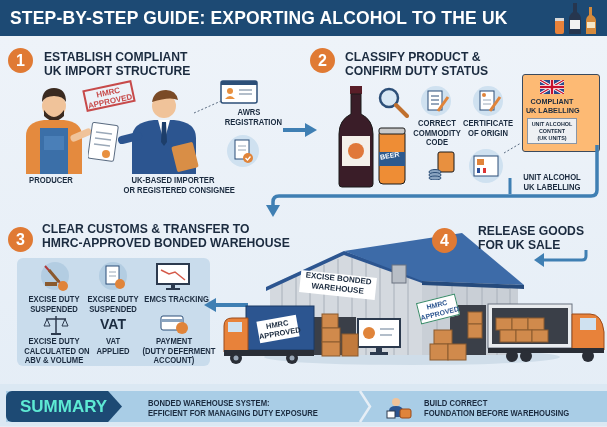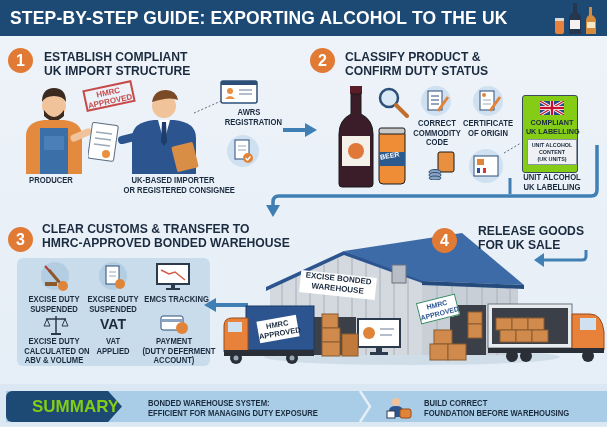--- a/index.html
+++ b/index.html
@@ -8,21 +8,21 @@
   .header .title { position: absolute; left: 10px; top: 7px; font-size: 19px; font-weight: bold; letter-spacing: 0.2px; white-space: nowrap; transform: scaleX(0.92); transform-origin: left center; }
   .bottles { position: absolute; right: 6px; top: 1px; width: 50px; height: 34px; }
   .canvas { position: absolute; left: 0; top: 36px; width: 607px; height: 391px; background: linear-gradient(180deg, #eef3f9 0%, #e4edf6 100%); }
   .step-num { position: absolute; width: 25px; height: 25px; border-radius: 50%; background: #e07a34; color: #fff; font-weight: bold; font-size: 16px; text-align: center; line-height: 25px; }
   .step-title { position: absolute; font-weight: bold; color: #1b2b3f; line-height: 14px; font-size: 13.5px; white-space: nowrap; transform: scaleX(0.9); transform-origin: left top; }
   .lbl { position: absolute; font-weight: bold; color: #1b2b3f; font-size: 8.5px; line-height: 9.5px; text-align: center; white-space: nowrap; transform: scaleX(0.9); transform-origin: center top; }
   .arrow { position: absolute; }
   .panel3 { position: absolute; left: 8px; top: 224px; width: 193px; height: 108px; background: #c9dcec; border-radius: 6px; }
   .summary { position: absolute; left: 0; top: 384px; width: 607px; height: 42px; background: #dbe8f3; }
   .sum-bar { position: absolute; left: 6px; top: 7px; width: 601px; height: 31px; background: #a9cde6; }
-  .sum-badge { position: absolute; left: 6px; top: 7px; height: 31px; width: 116px; background: #1d4a74; color: #84cc16; font-weight: bold; font-size: 17px; line-height: 31px; padding-left: 26px; clip-path: polygon(0 0, 88% 0, 100% 50%, 88% 100%, 0 100%); border-radius: 6px 0 0 6px; }
+  .sum-badge { position: absolute; left: 6px; top: 7px; height: 31px; width: 116px; background: #1d4a74; color: #5eead4; font-weight: bold; font-size: 17px; line-height: 31px; padding-left: 14px; clip-path: polygon(0 0, 88% 0, 100% 50%, 88% 100%, 0 100%); border-radius: 6px 0 0 6px; }
   .sum-text { position: absolute; font-weight: bold; color: #1b2b3f; font-size: 8.5px; line-height: 10px; white-space: nowrap; transform: scaleX(0.9); transform-origin: left top; }
   .chev { position: absolute; top: 7px; width: 14px; height: 31px; }
   .tag { position: absolute; background: #fff; font-weight: bold; color: #1b2b3f; text-align: center; }
 </style>
 </head>
 <body>
 
 <div class="header">
   <div class="title">STEP-BY-STEP GUIDE:  EXPORTING ALCOHOL TO THE UK</div>
   <svg class="bottles" viewBox="0 0 50 34">
@@ -174,21 +174,21 @@
   <rect x="6" y="8" width="24" height="20" fill="#fff" stroke="#2c4f78"></rect>
   <rect x="9" y="11" width="7" height="6" fill="#e0843a"></rect>
   <rect x="9" y="20" width="3" height="5" fill="#2c4f9a"></rect>
     <rect x="12" y="20" width="3" height="5" fill="#fff"></rect>
     <rect x="15" y="20" width="3" height="5" fill="#d33"></rect>
 </svg>
 <svg style="position:absolute;left:504px;top:142px;width:18px;height:12px;" viewBox="0 0 18 12">
     <line x1="0" y1="11" x2="17" y2="1" stroke="#5a6b80" stroke-dasharray="2 2"></line>
   </svg>
 
-<div style="position:absolute;left:522px;top:95px;width:56px;height:78px;background:#84cc16;border:1.5px solid #3a4a5e;border-radius:3px;">
+<div style="position:absolute;left:522px;top:74px;width:78px;height:78px;background:#fdba74;border:1.5px solid #3a4a5e;border-radius:3px;">
   <svg style="position:absolute;left:17px;top:5px;width:24px;height:14px;" viewBox="0 0 24 14">
     <rect width="24" height="14" fill="#2a4a8c"></rect>
     <path d="M0 0 L24 14 M24 0 L0 14" stroke="#fff" stroke-width="3"></path>
     <path d="M0 0 L24 14 M24 0 L0 14" stroke="#c8102e" stroke-width="1.2"></path>
     <rect x="10" y="0" width="4" height="14" fill="#fff"></rect>
       <rect x="0" y="5" width="24" height="4" fill="#fff"></rect>
     <rect x="10.8" y="0" width="2.4" height="14" fill="#c8102e"></rect>
       <rect x="0" y="5.8" width="24" height="2.4" fill="#c8102e"></rect>
   </svg>
   <div class="lbl" style="left:0;top:22px;width:58px;font-size:8px;line-height:9px;">

